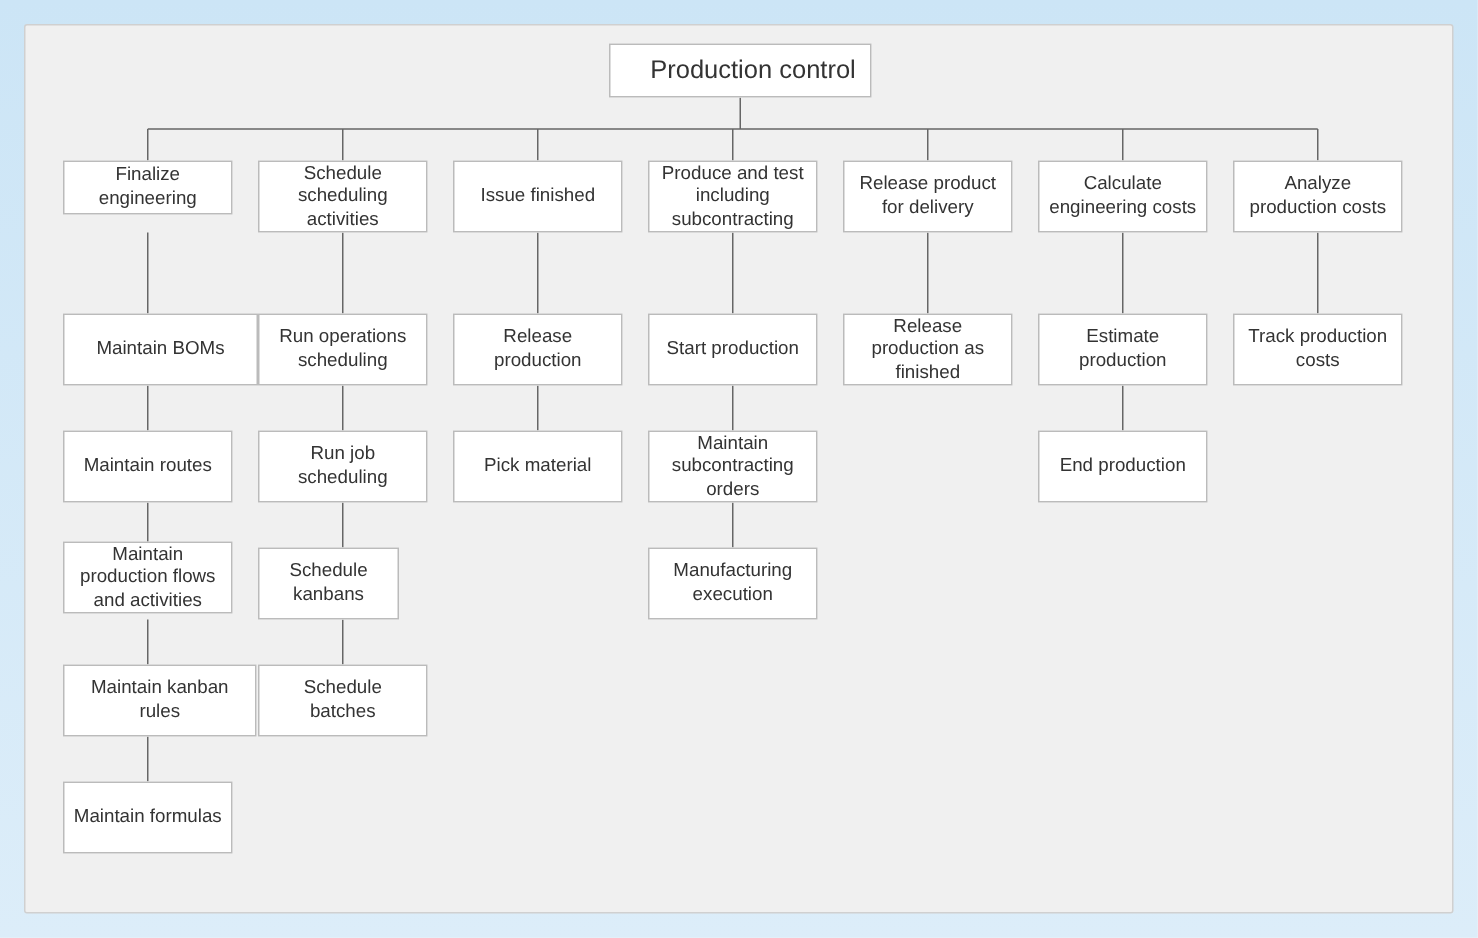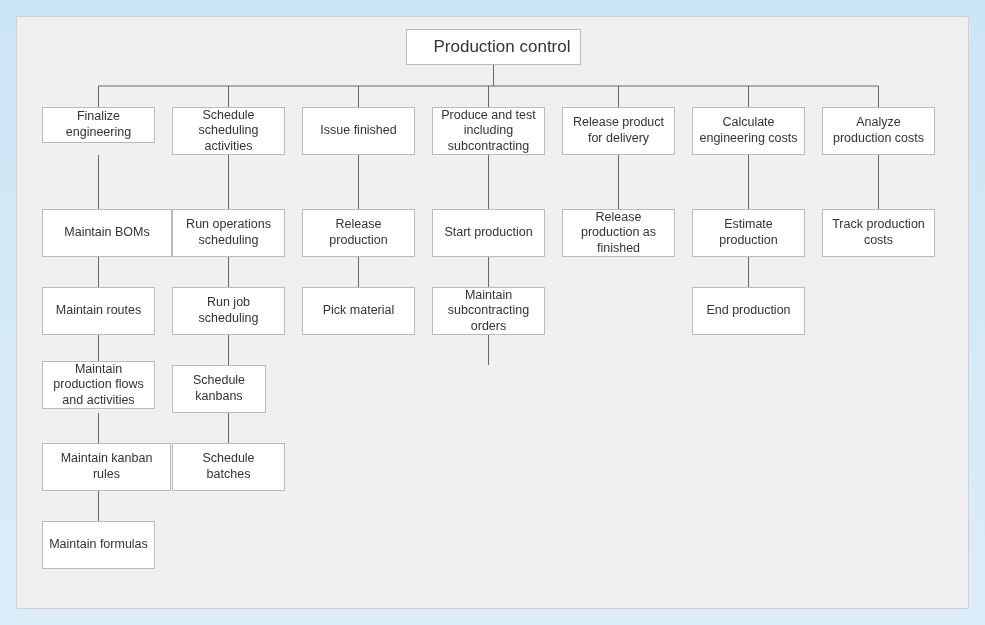--- a/index.html
+++ b/index.html
@@ -108,20 +108,21 @@
   <div class="node l2" style="left: 155px; top: 192px; width: 113px; height: 48px;">Run operations scheduling</div>
   <div class="node l2" style="left: 155px; top: 270px; width: 113px; height: 48px;">Run job scheduling</div>
   <div class="node l2" style="left: 155px; top: 348px; width: 94px; height: 48px;">Schedule kanbans</div>
   <div class="node l2" style="left: 155px; top: 426px; width: 113px; height: 48px;">Schedule batches</div>
 
   <div class="node l2" style="left: 285px; top: 192px; width: 113px; height: 48px;">Release production</div>
   <div class="node l2" style="left: 285px; top: 270px; width: 113px; height: 48px;">Pick material</div>
 
   <div class="node l2" style="left: 415px; top: 192px; width: 113px; height: 48px;">Start production</div>
   <div class="node l2" style="left: 415px; top: 270px; width: 113px; height: 48px;">Maintain subcontracting orders</div>
+  <div class="node l2" style="left: 415px; top: 348px; width: 113px; height: 48px;">Manufacturing execution</div>
 
   <div class="node l2" style="left: 545px; top: 192px; width: 113px; height: 48px;">Release production as finished</div>
 
   <div class="node l2" style="left: 675px; top: 192px; width: 113px; height: 48px;">Estimate production</div>
   <div class="node l2" style="left: 675px; top: 270px; width: 113px; height: 48px;">End production</div>
 
   <div class="node l2" style="left: 805px; top: 192px; width: 113px; height: 48px;">Track production costs</div>
 </div>
 
 </body></html>

